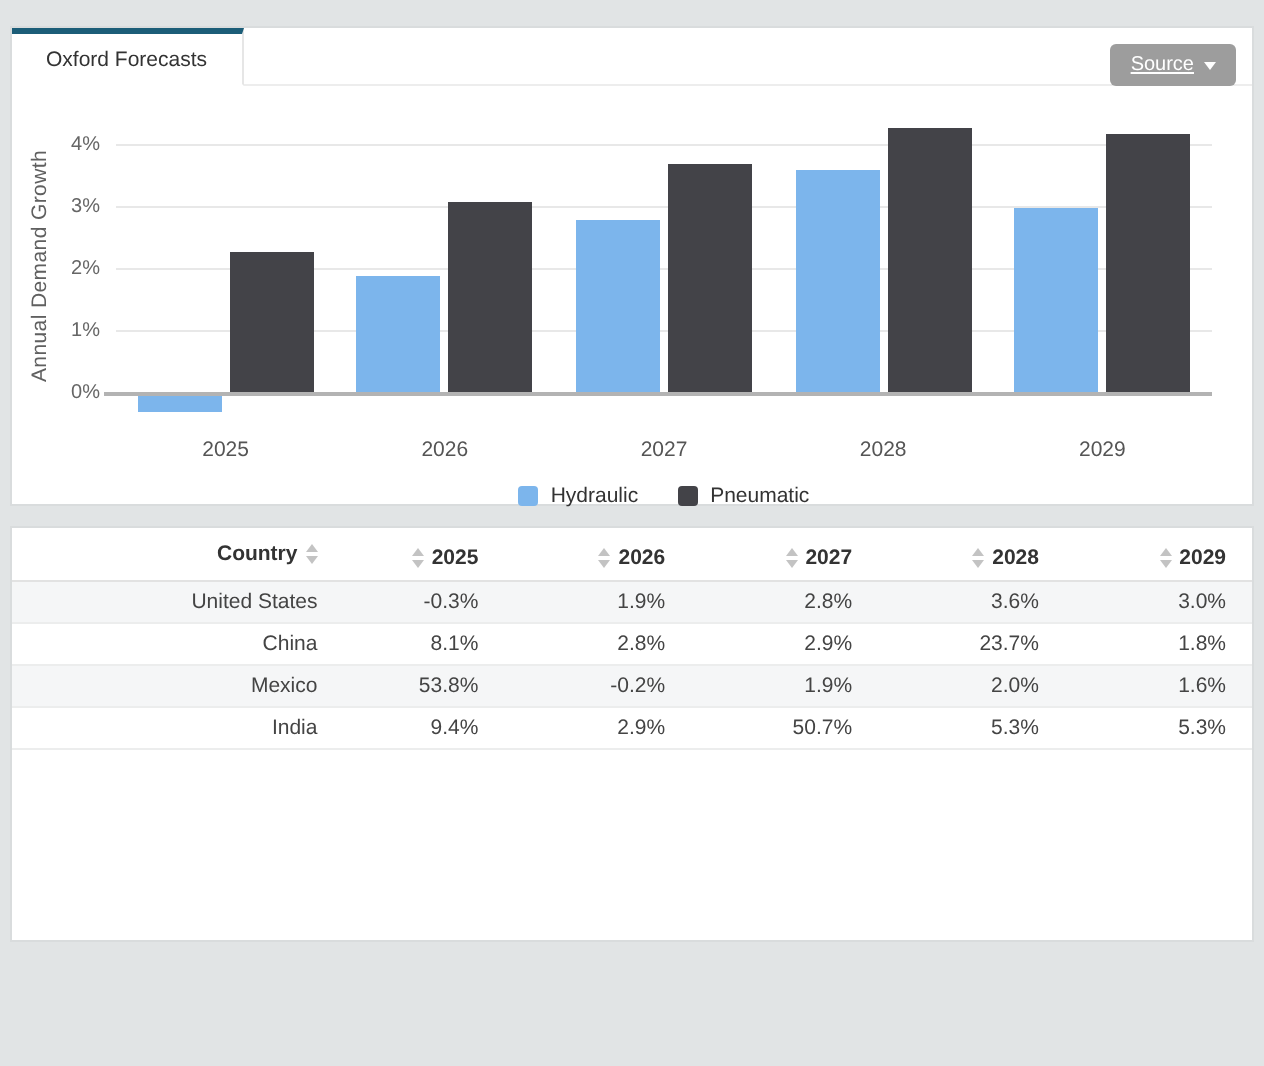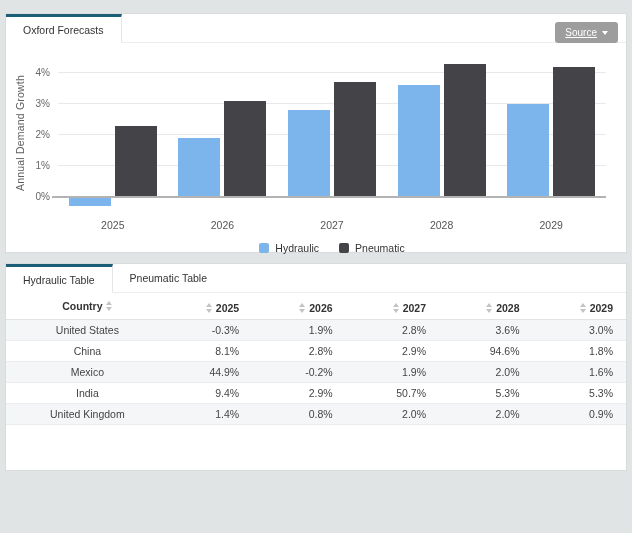--- a/index.html
+++ b/index.html
@@ -44,21 +44,21 @@
   .x-label { position:absolute; width:70px; text-align:center; font-size:10.5px; color:#555; }
   .legend { display:flex; justify-content:center; align-items:center; gap:20px; margin-top:5px; }
   .legend-item { display:flex; align-items:center; gap:6px; cursor:pointer; }
   .legend-swatch { width:10px; height:10px; border-radius:2px; }
   .legend-label { font-size:10.5px; color:#333; }
 
   
   .data-table { width:100%; border-collapse:collapse; }
   .data-table th { font-size:10.5px; font-weight:bold; color:#333; height:26px; border-bottom:1px solid #e2e2e2; }
   .data-table td { font-size:10.5px; color:#444; height:21px; border-bottom:1px solid #eceded; }
-  .data-table th:first-child, .data-table td:first-child { text-align:center; padding-left:10px; width:152px; }
+  .data-table th:first-child, .data-table td:first-child { text-align:right; padding-left:10px; width:152px; }
   .data-table th:not(:first-child), .data-table td:not(:first-child) { text-align:right; padding-right:13px; width:93px; }
   .data-table tbody tr:nth-child(odd) { background:#f5f6f7; }
   .th-inner { display:inline-flex; align-items:center; gap:4px; }
   .sort-icon { display:inline-flex; flex-direction:column; gap:2px; }
   .sort-icon .up { width:0; height:0; border-left:3px solid transparent; border-right:3px solid transparent;
                    border-bottom:4px solid #c3c3c3; }
   .sort-icon .dn { width:0; height:0; border-left:3px solid transparent; border-right:3px solid transparent;
                    border-top:4px solid #c3c3c3; }
 </style>
 </head>
@@ -115,24 +115,20 @@
           </div>
           <div class="legend-item">
             <span class="legend-swatch" style="background: rgb(67, 67, 72);"></span>
             <span class="legend-label">Pneumatic</span>
           </div>
         </div>
     </div>
   </div>
 
   <div class="panel table-panel">
-    <div class="tab-row" id="table-tabs">
-        <div class="tab active">Hydraulic Table</div>
-        <div class="tab">Pneumatic Table</div>
-      </div>
     <table class="data-table">
       <thead>
           <tr id="table-head-row">
             <th><span class="th-inner">
                 <span>Country</span>
                 <span class="sort-icon">
                   <span class="up"></span>
                   <span class="dn"></span>
                 </span>
               </span></th>
@@ -180,44 +176,36 @@
             <td>1.9%</td>
             <td>2.8%</td>
             <td>3.6%</td>
             <td>3.0%</td>
           </tr>
           <tr>
             <td>China</td>
             <td>8.1%</td>
             <td>2.8%</td>
             <td>2.9%</td>
-            <td>94.6%</td>
+            <td>23.7%</td>
             <td>1.8%</td>
           </tr>
           <tr>
             <td>Mexico</td>
-            <td>44.9%</td>
+            <td>53.8%</td>
             <td>-0.2%</td>
             <td>1.9%</td>
             <td>2.0%</td>
             <td>1.6%</td>
           </tr>
           <tr>
             <td>India</td>
             <td>9.4%</td>
             <td>2.9%</td>
             <td>50.7%</td>
             <td>5.3%</td>
             <td>5.3%</td>
           </tr>
-          <tr>
-            <td>United Kingdom</td>
-            <td>1.4%</td>
-            <td>0.8%</td>
-            <td>2.0%</td>
-            <td>2.0%</td>
-            <td>0.9%</td>
-          </tr>
         </tbody>
     </table>
   </div>
 
 </div>
 
 </body></html>

